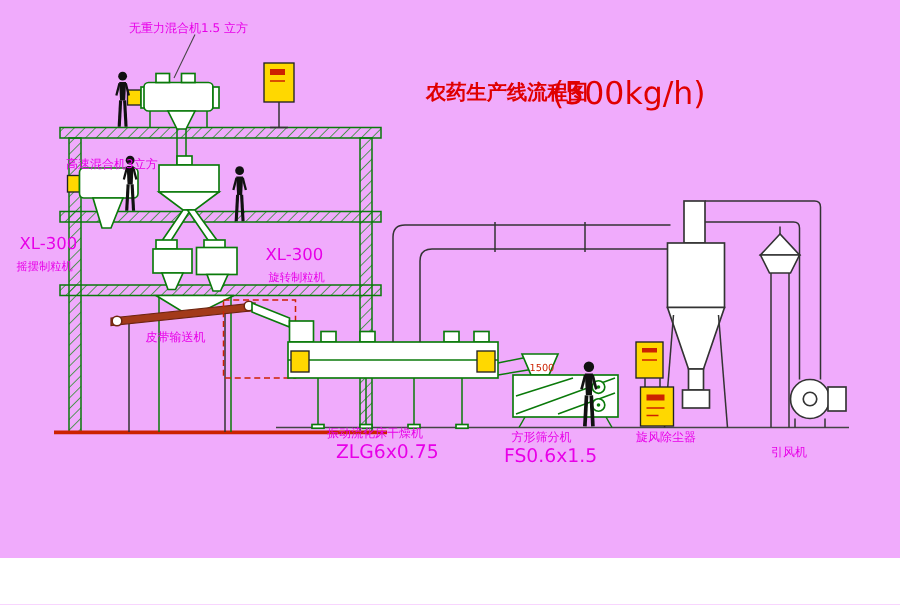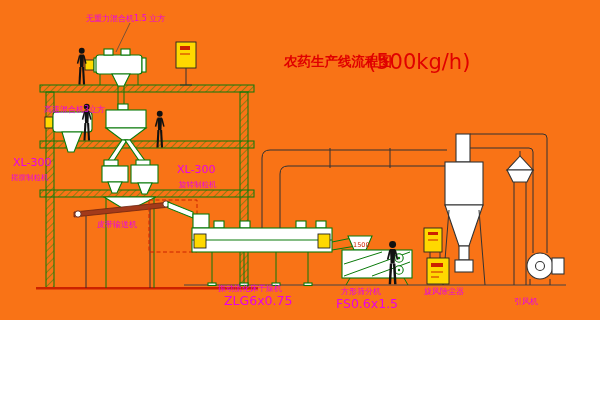--- a/index.html
+++ b/index.html
@@ -1,16 +1,16 @@
 <!DOCTYPE html>
 <html><head>
 <meta charset="utf-8">
 <style>
   html,body{margin:0;padding:0;background:#ffffff;}
-  .stage{position:relative;width:600px;height:320px;background:#f97316;overflow:hidden;
+  .stage{position:relative;width:600px;height:372px;background:#f0abfc;overflow:hidden;
          font-family:"DejaVu Sans", sans-serif;}
   svg{position:absolute;left:0;top:0;}
   text{font-family:"DejaVu Sans", sans-serif;}
   .lbl{fill:#e800e8;font-size:8px;}
   .lbl-sm{fill:#e800e8;font-size:7.5px;}
   .lbl-big{fill:#e800e8;font-size:12.5px;}
   .lbl-model{fill:#e800e8;font-size:11px;}
   .ttl{fill:#e00000;font-size:13.5px;font-weight:bold;}
   .ttl-big{fill:#e00000;font-size:21px;}
   .dim{fill:#cc2200;font-size:6.5px;}

